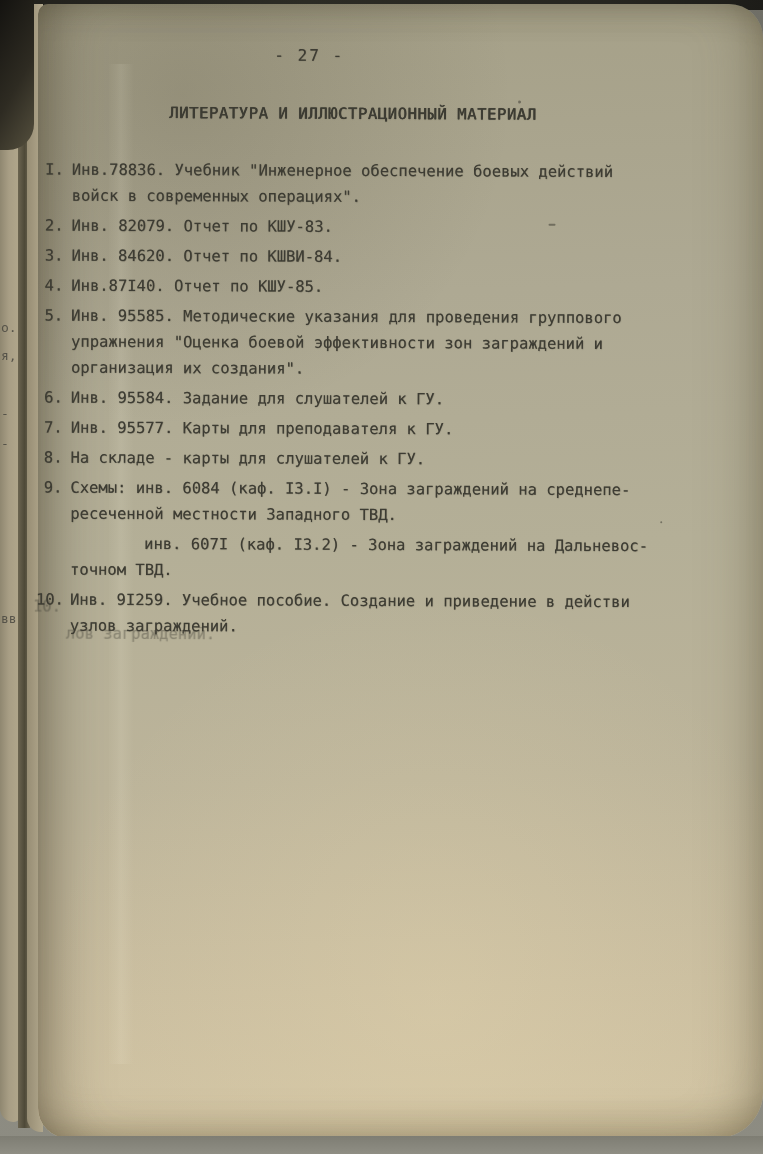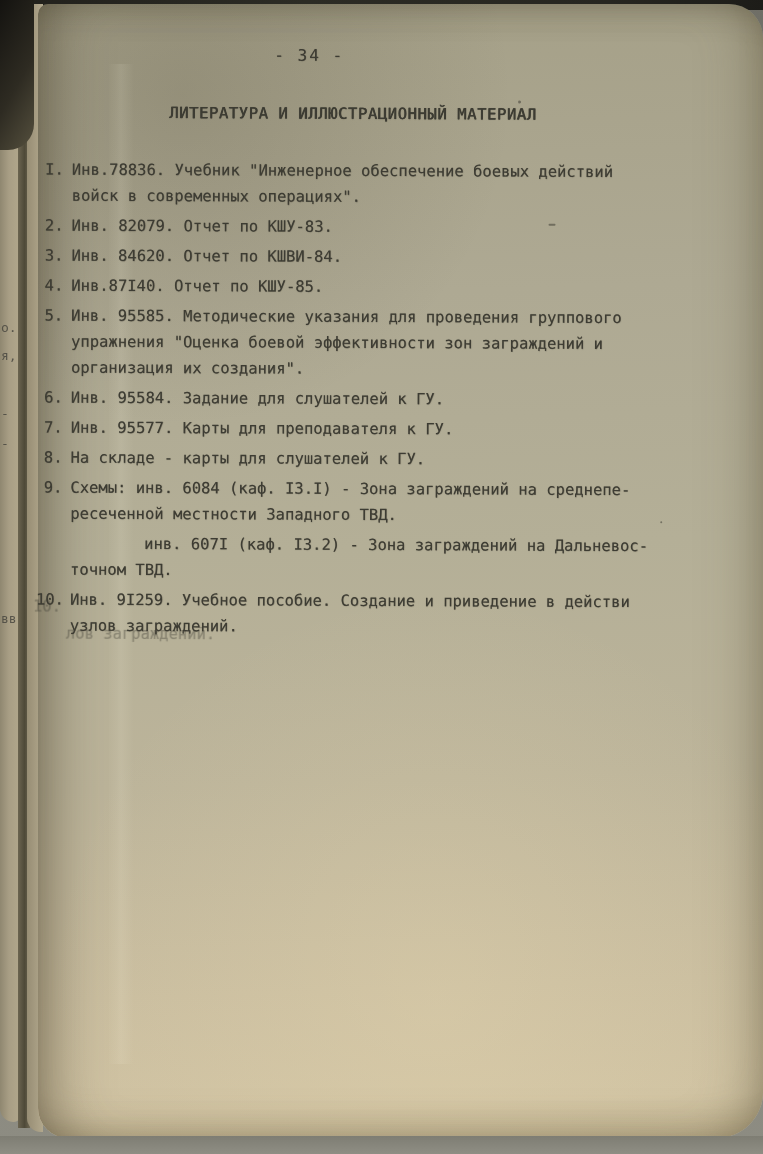--- a/index.html
+++ b/index.html
@@ -71,21 +71,21 @@
 <div class="stack-b"></div>
 <div class="cover-corner"></div>
 
 <div class="page">
   <div class="sheen"></div>
 </div>
 
 <div class="bottom-fabric"></div>
 
 <div class="text-layer">
-  <div class="page-number typed">- 34 -</div>
+  <div class="page-number typed">- 27 -</div>
   <div class="doc-title typed">ЛИТЕРАТУРА И ИЛЛЮСТРАЦИОННЫЙ МАТЕРИАЛ</div>
   <div class="bib typed">
       <div class="bib-item">
         <span class="bib-num">I.</span>
         <div class="bib-lines">
           <div class="bib-line">Инв.78836. Учебник "Инженерное обеспечение боевых действий</div>
           <div class="bib-line">войск в современных операциях".</div>
         </div>
       </div>
       <div class="bib-item">

